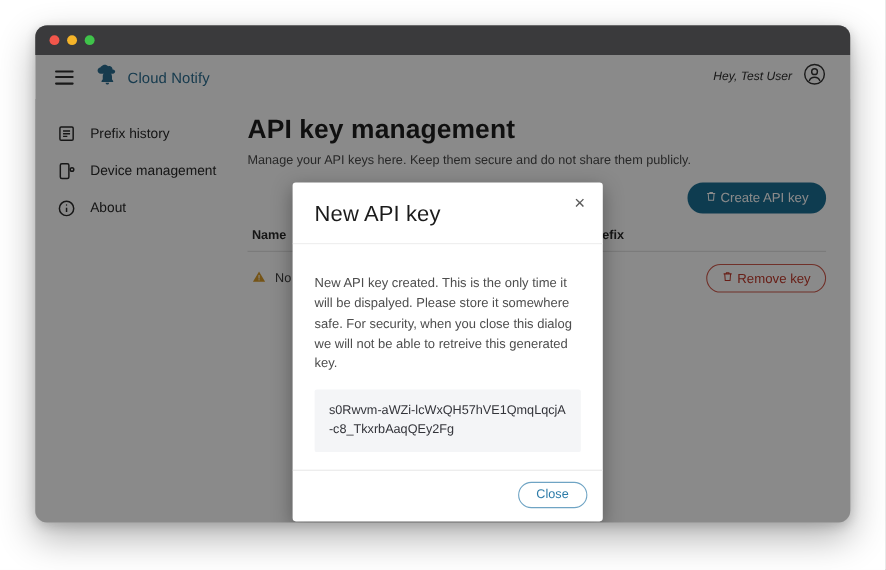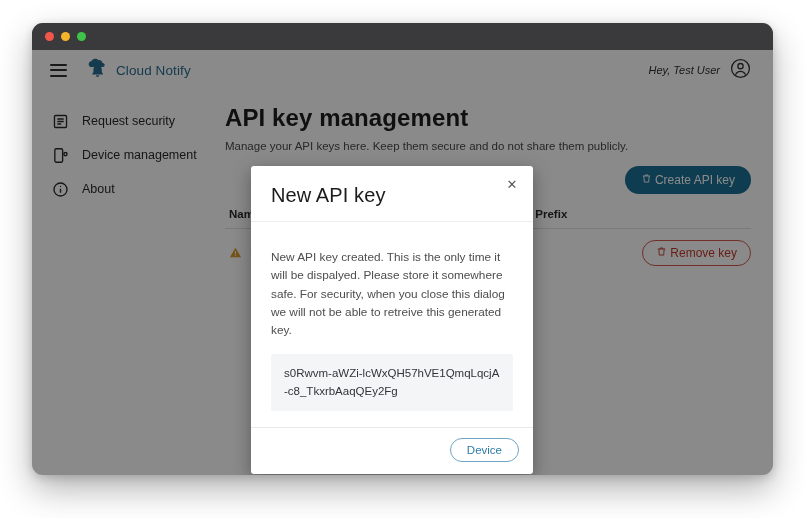--- a/index.html
+++ b/index.html
@@ -216,21 +216,21 @@
   .dim {
     position: absolute;
     inset: 0;
     background: rgba(0,0,0,0.46);
     z-index: 5;
   }
 
   
   .modal {
     position: absolute;
-    left: 219px;
+    left: 234px;
     top: 116px;
     width: 282px;
     background: #ffffff;
     border-radius: 3px;
     z-index: 10;
     box-shadow: 0 5px 18px rgba(0,0,0,0.35);
     overflow: hidden;
   }
   .modal-header {
     position: relative;
@@ -344,21 +344,21 @@
 
             <div class="nav-item">
               <span class="nav-ico">
                 <svg width="17" height="17" viewBox="0 0 24 24" fill="none" stroke="#2a2a2a" stroke-width="1.9">
                   <rect x="3.5" y="3.5" width="17" height="17" rx="1.6"></rect>
                   <line x1="7.5" y1="8.5" x2="16.5" y2="8.5"></line>
                   <line x1="7.5" y1="12" x2="16.5" y2="12"></line>
                   <line x1="7.5" y1="15.5" x2="13" y2="15.5"></line>
                 </svg>
               </span>
-              <span class="nav-label">Request security</span>
+              <span class="nav-label">Prefix history</span>
             </div>
 
             <div class="nav-item">
               <span class="nav-ico">
                 <svg width="17" height="17" viewBox="0 0 24 24" fill="none" stroke="#2a2a2a" stroke-width="1.9">
                   <rect x="4" y="2.5" width="11" height="19" rx="2"></rect>
                   <circle cx="19" cy="10" r="2.3"></circle>
                 </svg>
               </span>
               <span class="nav-label">Device management</span>
@@ -433,19 +433,19 @@
       <div class="modal">
         <div class="modal-header">
           <h2 class="modal-title">New API key</h2>
           <button class="modal-close">✕</button>
         </div>
         <div class="modal-body">
           <p class="modal-text">New API key created. This is the only time it will be dispalyed. Please store it somewhere safe. For security, when you close this dialog we will not be able to retreive this generated key.</p>
           <div class="key-box">s0Rwvm-aWZi-lcWxQH57hVE1QmqLqcjA-c8_TkxrbAaqQEy2Fg</div>
         </div>
         <div class="modal-footer">
-          <button class="btn-close-outline">Device</button>
+          <button class="btn-close-outline">Close</button>
         </div>
       </div>
 
     </div>
   </div>
 </div>
 
 </body></html>

